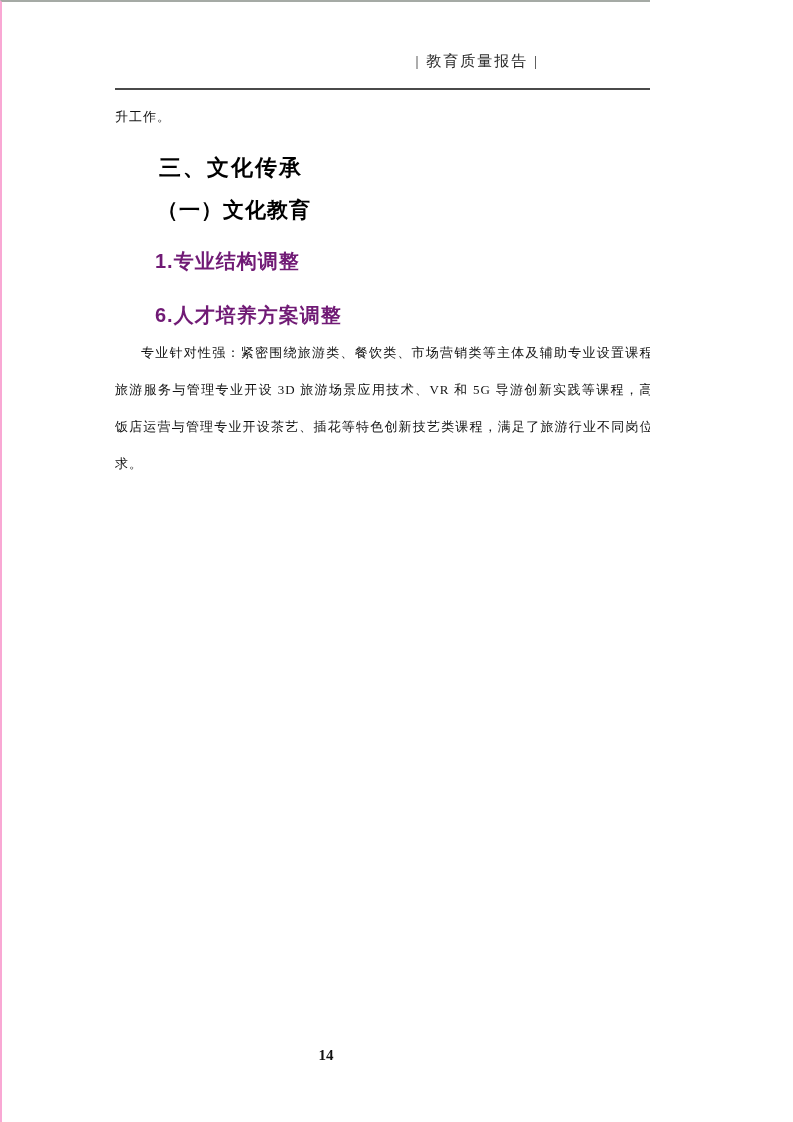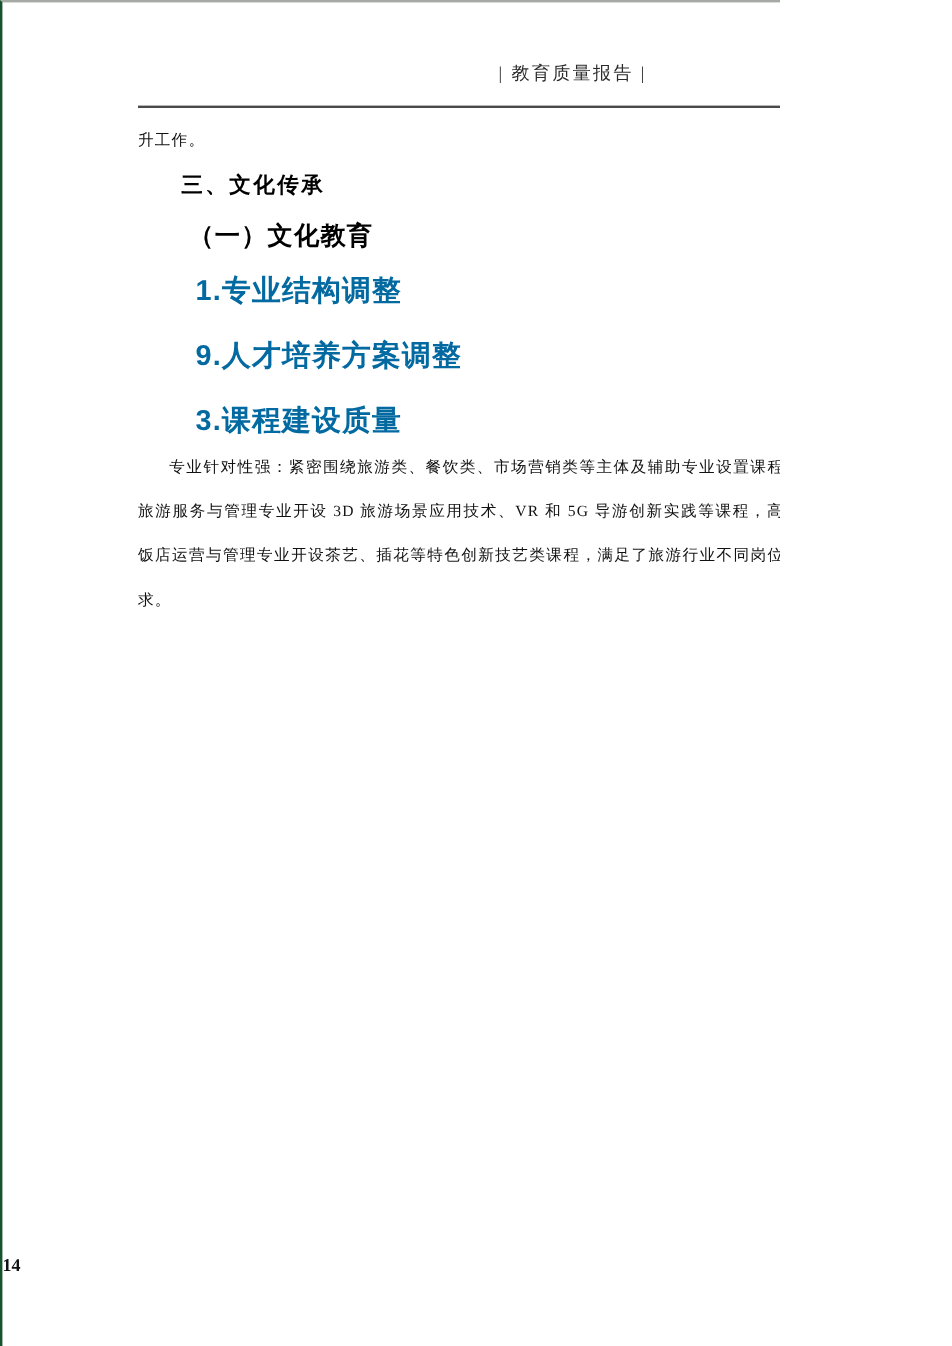--- a/index.html
+++ b/index.html
@@ -7,21 +7,21 @@
     padding: 0;
     background: #ffffff;
   }
   .page {
     position: relative;
     width: 650px;
     height: 1122px;
     box-sizing: border-box;
     background: #ffffff;
     border-top: 2px solid #a5aaa5;
-    border-left: 2px solid #14532d;
+    border-left: 2px solid #f9a8d4;
     font-family: "Liberation Serif", "DejaVu Serif", serif;
     color: #1a1a1a;
     overflow: hidden;
   }
   .header {
     position: absolute;
     top: 50px;
     left: 113px;
     right: 111px;
     text-align: right;
@@ -51,56 +51,57 @@
     line-height: 37px;
     letter-spacing: 1px;
     text-align: justify;
     text-indent: 2em;
     color: #121212;
   }
   .para.no-indent {
     text-indent: 0;
   }
   .h-section {
-    margin: 3px 0 0 0;
-    font-size: 18px;
+    margin: 17px 0 0 0;
+    font-size: 22px;
     line-height: 32px;
     font-weight: bold;
     letter-spacing: 2px;
     text-indent: 2em;
     font-family: "Liberation Serif", "DejaVu Serif", serif;
     color: #000000;
   }
   .h-subsection {
-    margin: 10px 0 16px 0;
+    margin: 10px 0 0 0;
     font-size: 21px;
     line-height: 32px;
     font-weight: bold;
     letter-spacing: 1px;
     text-indent: 2em;
     color: #000000;
   }
   .h-item {
-    margin: 0 0 4px 0;
-    font-size: 24px;
+    margin: 20px 0 4px 0;
+    font-size: 20px;
     line-height: 30px;
     font-weight: bold;
     letter-spacing: 1px;
     text-indent: 2em;
     font-family: "Liberation Sans", "DejaVu Sans", sans-serif;
-    color: #0369a1;
+    color: #701a75;
   }
   .h-item.gap-above {
     margin-top: 24px;
   }
   .footer {
     position: absolute;
     bottom: 58px;
     left: 0;
     width: 100%;
+    text-align: center;
     font-size: 15px;
     font-weight: bold;
     color: #111111;
   }
 </style>
 </head>
 <body>
 
 <div class="page">
 
@@ -113,23 +114,22 @@
   <div class="body-col">
 
     <p class="para no-indent">升工作。</p>
 
     <h1 class="h-section">三、文化传承</h1>
 
     <h2 class="h-subsection">（一）文化教育</h2>
 
     <h3 class="h-item">1.专业结构调整</h3>
 
-    <h3 class="h-item gap-above">9.人才培养方案调整</h3>
+    <h3 class="h-item gap-above">6.人才培养方案调整</h3>
 
-    <h3 class="h-item gap-above">3.课程建设质量</h3>
     <p class="para">专业针对性强：紧密围绕旅游类、餐饮类、市场营销类等主体及辅助专业设置课程，如旅游服务与管理专业开设 3D 旅游场景应用技术、VR 和 5G 导游创新实践等课程，高星级饭店运营与管理专业开设茶艺、插花等特色创新技艺类课程，满足了旅游行业不同岗位的需求。</p>
 
   </div>
 
   <div class="footer">
     <span>14</span>
   </div>
 
 </div>
 

